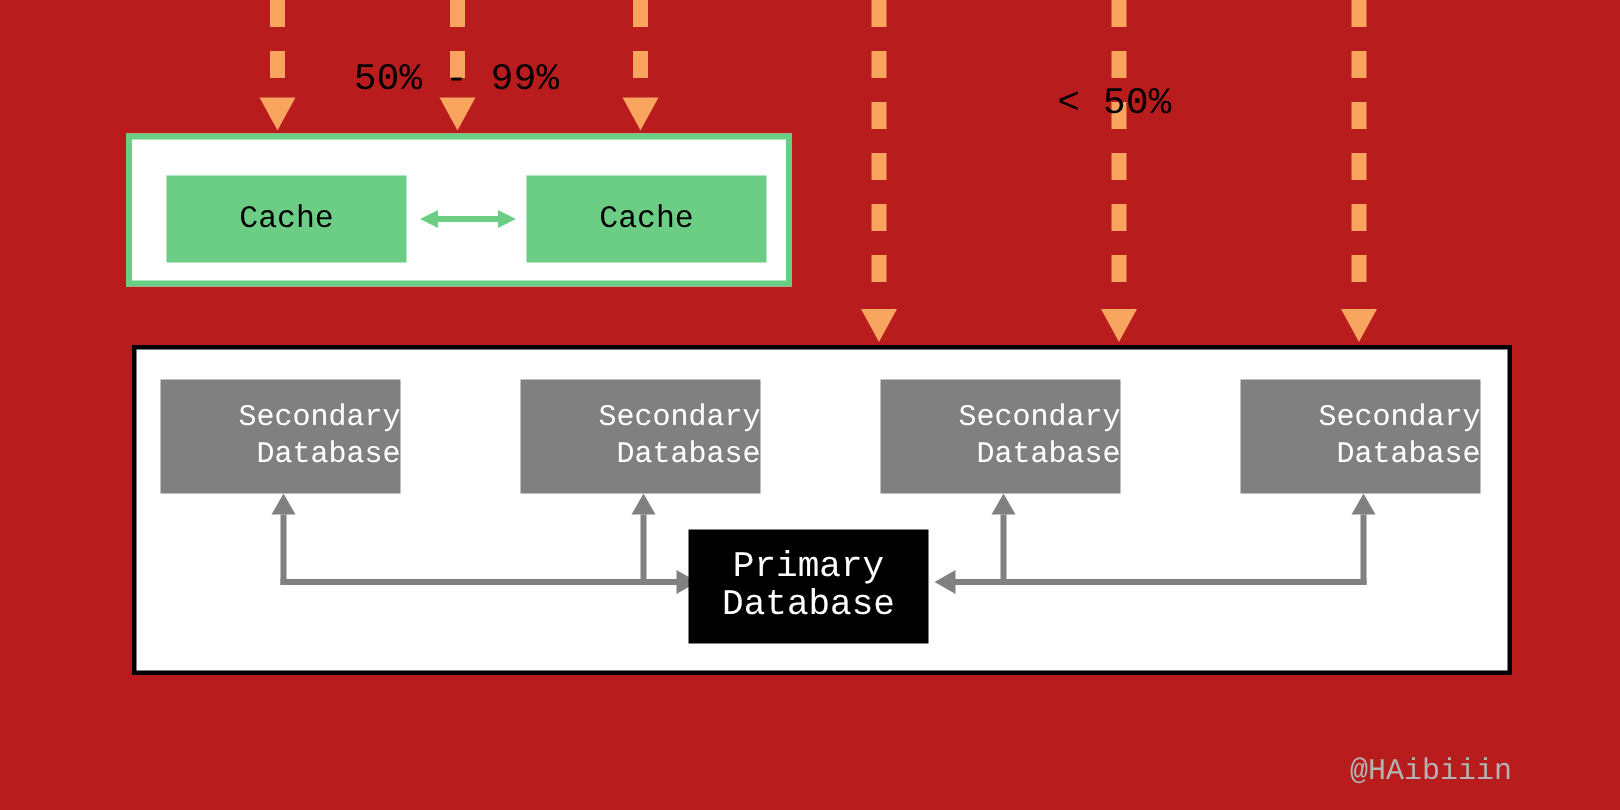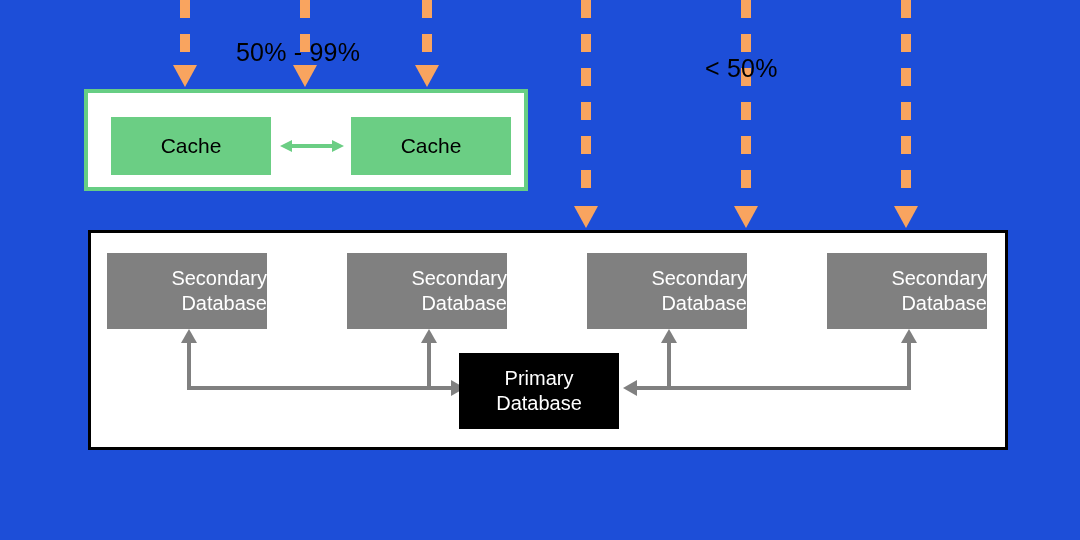--- a/index.html
+++ b/index.html
@@ -4,22 +4,22 @@
 <style>
   html, body {
     margin: 0;
     padding: 0;
     background: #ffffff;
   }
   #canvas {
     position: relative;
     width: 1080px;
     height: 540px;
-    background: #1d4ed8;
-    font-family: Liberation Sans, sans-serif;
+    background: #b91c1c;
+    font-family: Liberation Mono, monospace;
     overflow: hidden;
   }
 
   
   .dash-arrow {
     position: absolute;
     width: 10px;
   }
   .dash-arrow .shaft {
     position: absolute;
@@ -140,21 +140,21 @@
   #secondary-db-3 { left: 736px; }
 
   #primary-db {
     position: absolute;
     left: 368px;
     top: 120px;
     width: 160px;
     height: 76px;
     background: #000000;
     color: #ffffff;
-    font-size: 20px;
+    font-size: 24px;
     line-height: 25px;
     text-align: center;
     display: flex;
     flex-direction: column;
     justify-content: center;
     box-sizing: border-box;
   }
 
   
   .gray-line { position: absolute; background: #808080; }
@@ -273,15 +273,16 @@
 
     <div class="gray-head left" style="left:532px; top:147px;"></div>
 
     <div id="primary-db">
       <span>Primary</span>
       <span>Database</span>
     </div>
   </div>
 
   <div id="watermark">
+    <div>@HAibiiin</div>
   </div>
 
 </div>
 
 </body></html>

